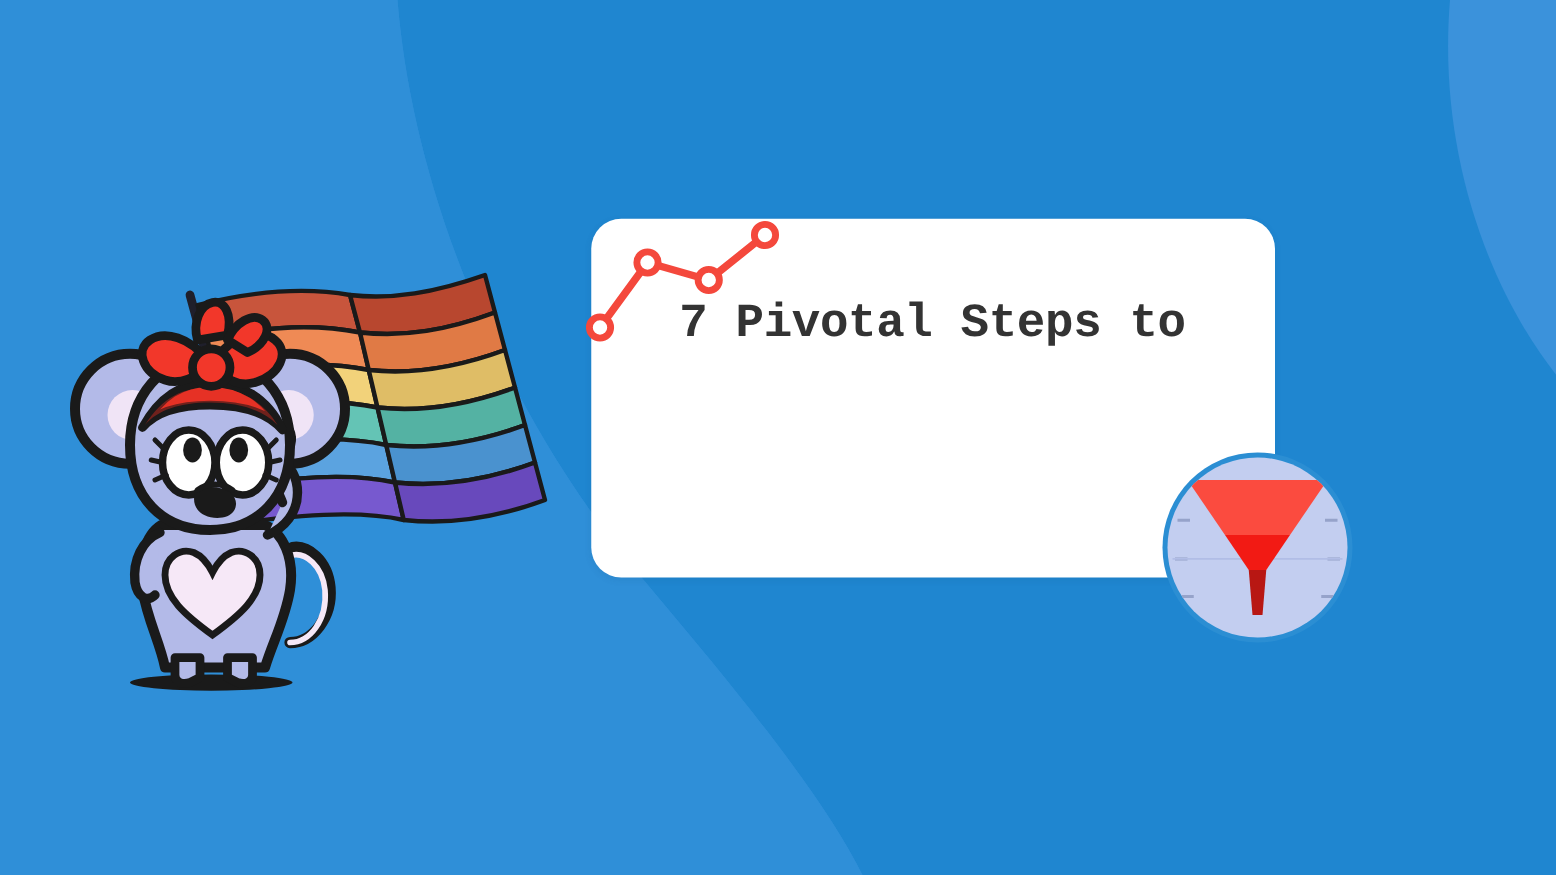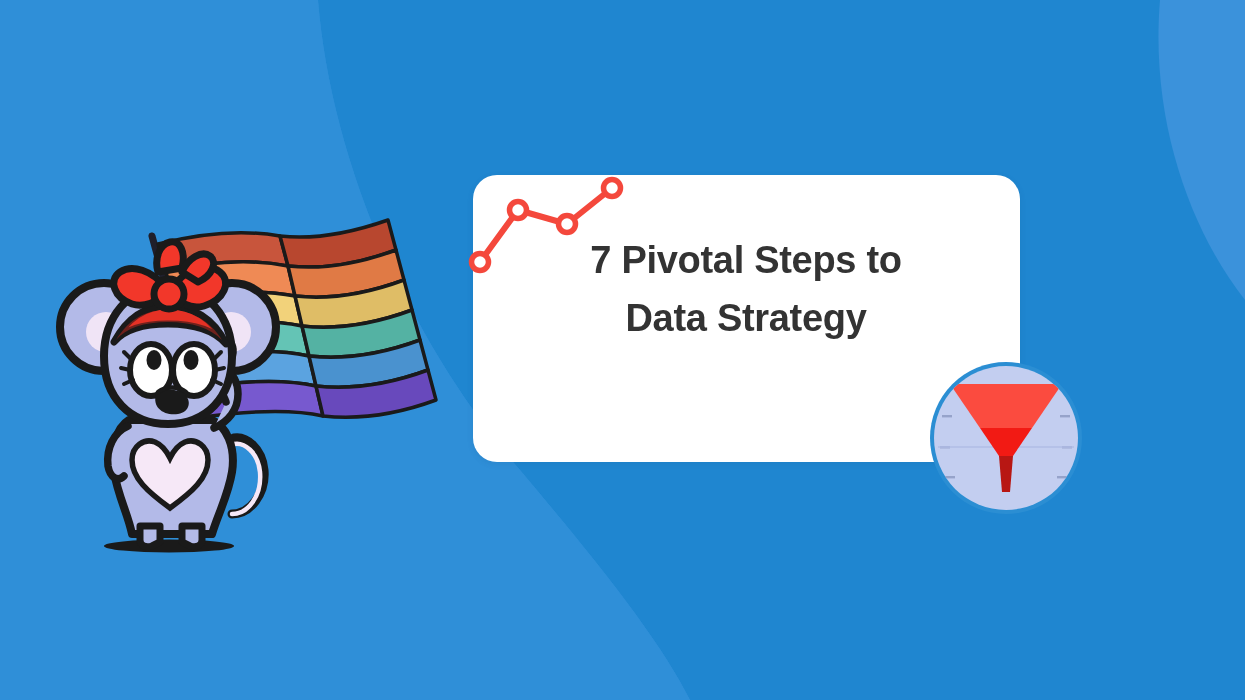--- a/index.html
+++ b/index.html
@@ -5,21 +5,21 @@
   html, body {
     margin: 0;
     padding: 0;
     background: #ffffff;
   }
   #stage {
     position: relative;
     width: 1245px;
     height: 700px;
     overflow: hidden;
-    font-family: Liberation Sans, sans-serif;
+    font-family: Liberation Mono, monospace;
     background: #2f8fd8;
   }
   .bg-layer {
     position: absolute;
     inset: 0;
     width: 100%;
     height: 100%;
   }
 
   
@@ -85,21 +85,20 @@
     <path id="bg-wave-dark" d="M318,0 C330,150 400,330 520,470 C600,565 660,640 690,700 L1245,700 L1245,0 Z" fill="#1f86d0"></path>
 
     <path id="bg-wave-light" d="M1160,0 C1150,120 1190,230 1245,300 L1245,0 Z" fill="#3b92db"></path>
 
     <path id="bg-panel-light" d="M0,0 L318,0 C330,150 400,330 520,470 C600,565 660,640 690,700 L0,700 Z" fill="#2f8fd8"></path>
   </svg>
 
   <div id="title-card" style="background: rgb(255, 255, 255); border-radius: 24px;">
     <div id="title-text" style="color: rgb(51, 51, 51);">
       <span class="tline">7 Pivotal Steps to</span>
-      <span class="tline">Data Strategy</span>
     </div>
   </div>
 
   <svg id="chart-doodle" viewBox="0 0 175 112">
     <polyline points="18,94 56,42 105,56 150,20" fill="none" stroke="#f4483c" stroke-width="6" stroke-linecap="round" stroke-linejoin="round"></polyline>
     <circle cx="18" cy="94" r="8.5" fill="#ffffff" stroke="#f4483c" stroke-width="5.5"></circle>
     <circle cx="56" cy="42" r="8.5" fill="#ffffff" stroke="#f4483c" stroke-width="5.5"></circle>
     <circle cx="105" cy="56" r="8.5" fill="#ffffff" stroke="#f4483c" stroke-width="5.5"></circle>
     <circle cx="150" cy="20" r="8.5" fill="#ffffff" stroke="#f4483c" stroke-width="5.5"></circle>
   </svg>

